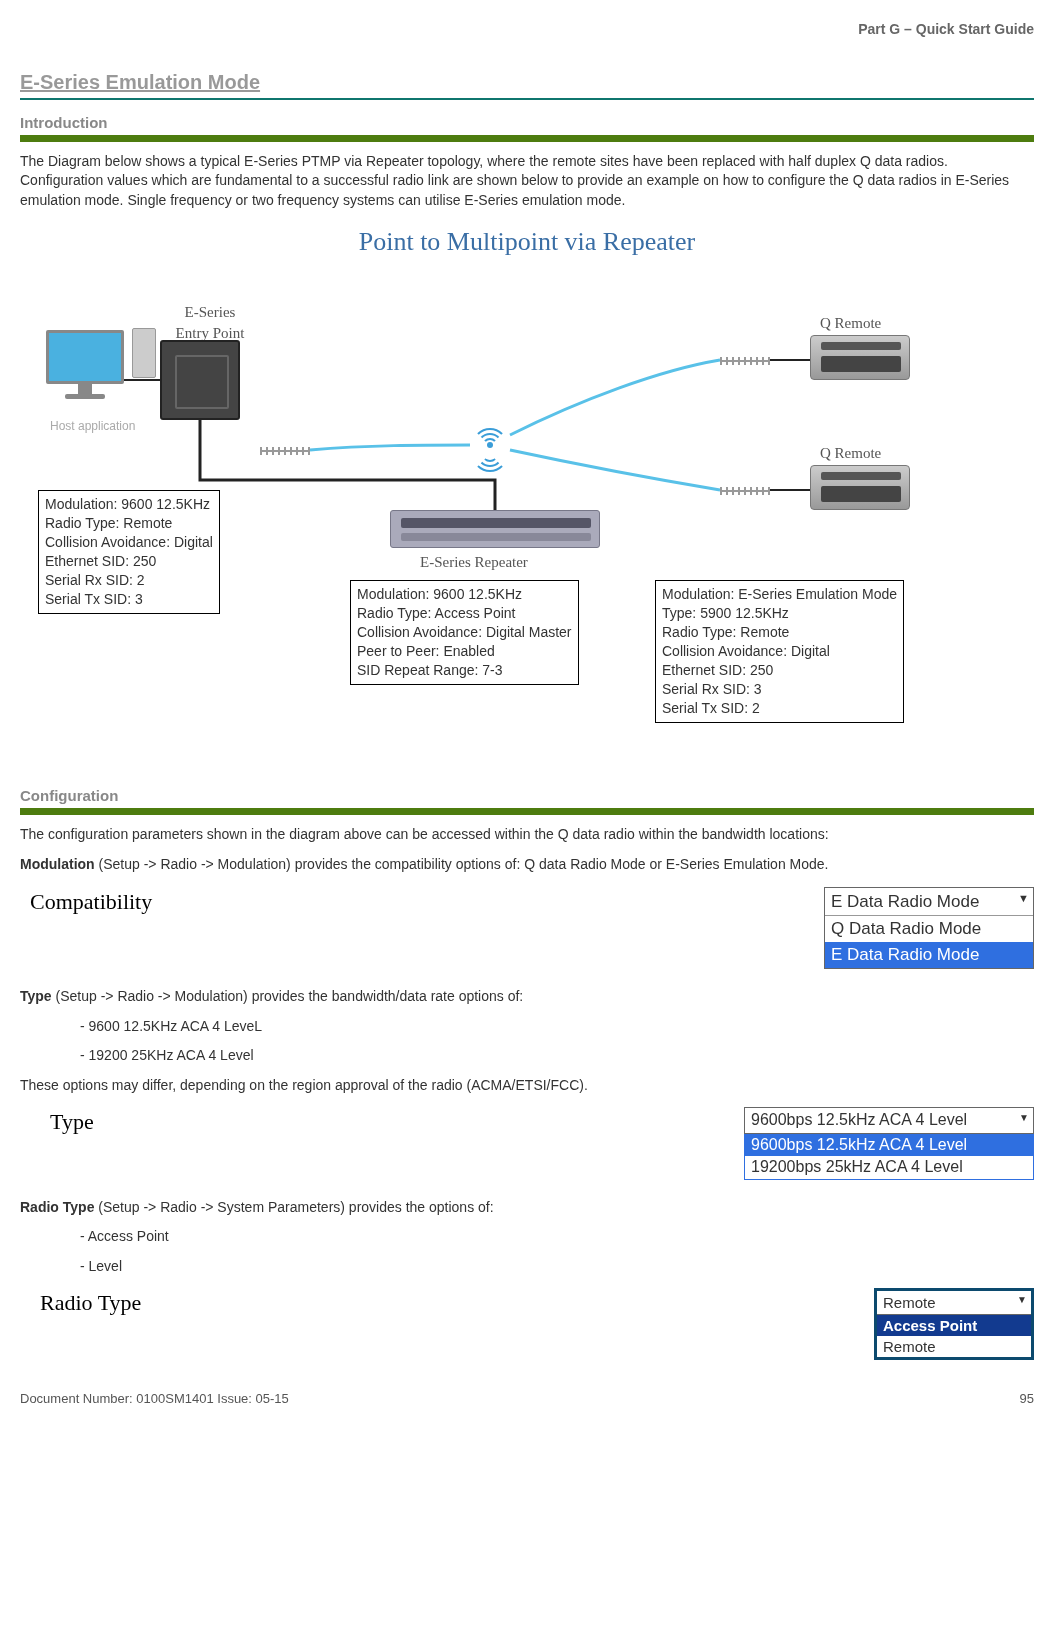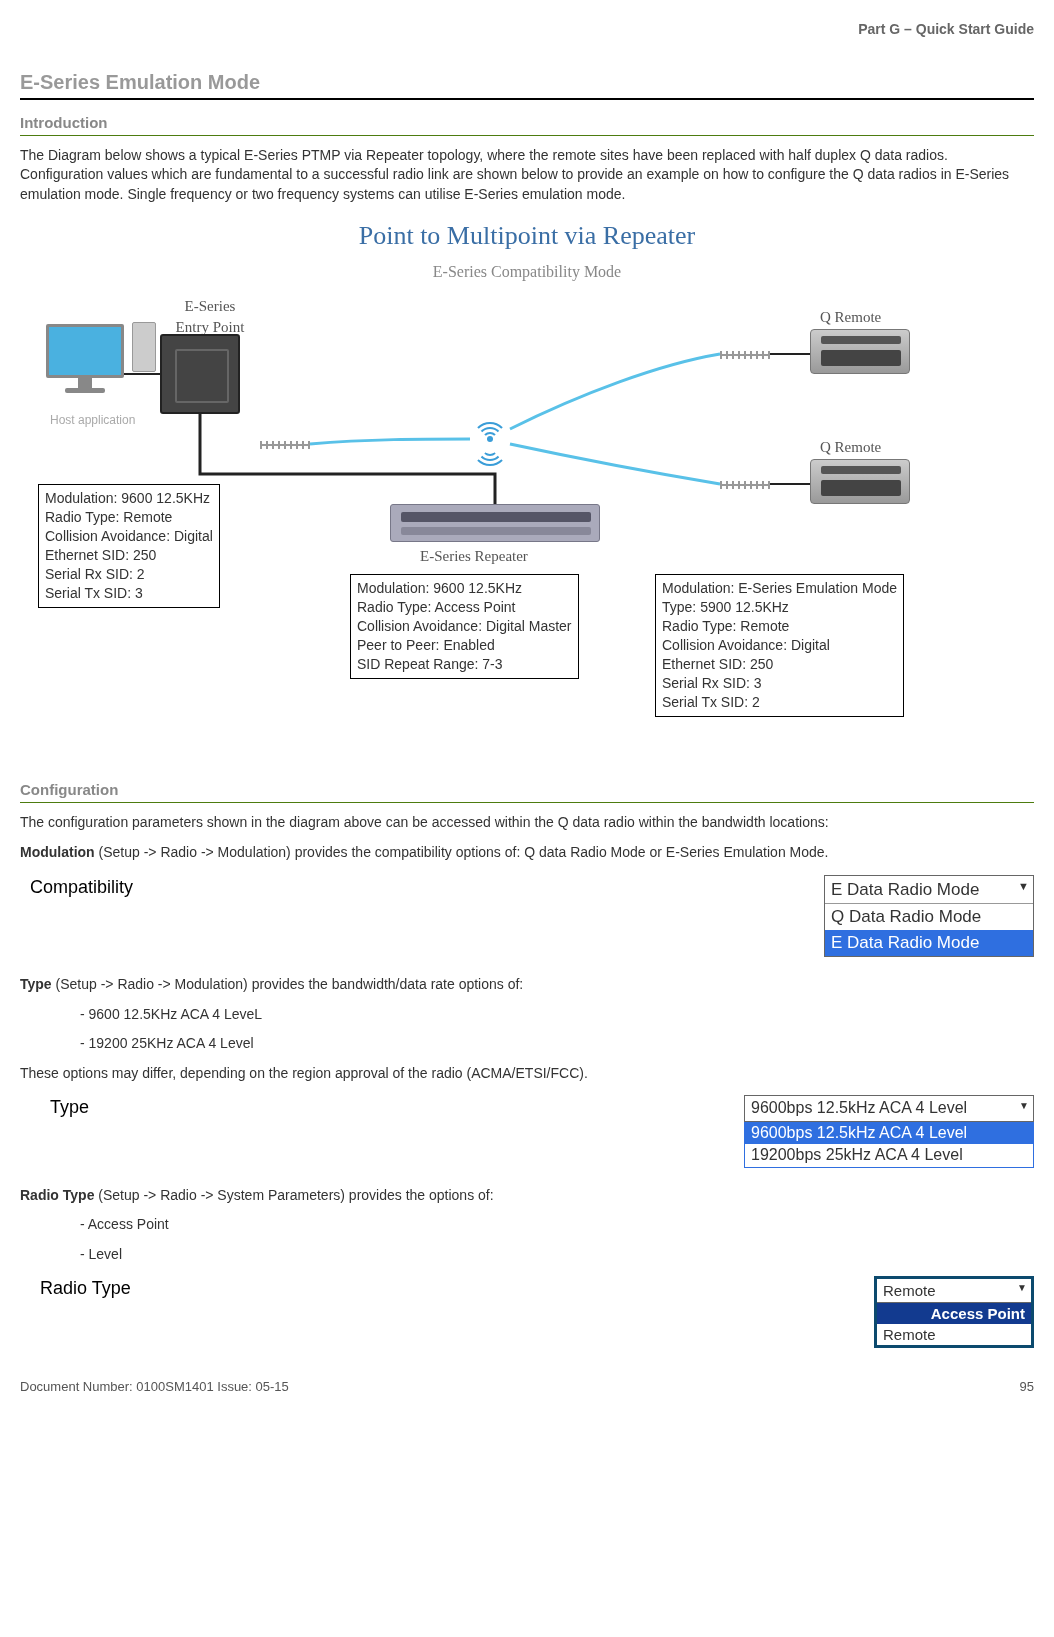--- a/index.html
+++ b/index.html
@@ -17,29 +17,30 @@
     text-align: right;
     font-weight: bold;
     color: #666;
     font-size: 14px;
     margin-bottom: 28px;
   }
   h1 {
     font-size: 20px;
     color: #999;
     font-weight: bold;
-    border-bottom: 2px solid #000000;
+    border-bottom: 2px solid #0f766e;
     padding-bottom: 2px;
     margin-bottom: 12px;
+    text-decoration: underline;
   }
   h2 {
     font-size: 15px;
     color: #888;
     font-weight: bold;
-    border-bottom: 1px solid #4d7c0f;
+    border-bottom: 7px solid #4d7c0f;
     padding-bottom: 2px;
     margin-bottom: 10px;
     margin-top: 10px;
   }
   p { margin-bottom: 10px; color: #333; font-size: 14px; }
   .indent { padding-left: 60px; }
   .diagram-wrap {
     position: relative;
     width: 100%;
     height: 555px;
@@ -99,33 +100,33 @@
     font-size: 14px;
     padding: 4px 6px;
     line-height: 1.35;
   }
   .cfg1 { left: 18px; top: 270px; }
   .cfg2 { left: 330px; top: 360px; }
   .cfg3 { left: 635px; top: 360px; }
   .compat-row, .type-row, .radio-type-row {
     display: flex; justify-content: space-between; align-items:flex-start; margin: 12px 0 18px;
   }
-  .big-label { font-size: 18px; color:#000; font-family: Liberation Sans, sans-serif; padding-left: 10px; }
+  .big-label { font-size: 22px; color:#000; font-family: Liberation Serif, serif; padding-left: 10px; }
   .dropdown-sim {
     border:1px solid #666; font-family: Arial; font-size:17px; min-width:210px;
   }
   .dropdown-sim .sel { padding:2px 22px 2px 6px; border-bottom:1px solid #999; position:relative; background:#fff; }
   .dropdown-sim .sel::after { content:"▼"; position:absolute; right:4px; top:3px; font-size:11px; }
   .dropdown-sim .opt { padding:1px 6px; background:#fff; }
   .dropdown-sim .opt.hl { background:#2f6fe0; color:#fff; }
   .dropdown-sim-small { border:3px solid #0c4a6e; font-family: Arial; font-size:15px; min-width:160px; }
   .dropdown-sim-small .sel { padding:1px 20px 1px 6px; border-bottom:1px solid #666; position:relative; background:#fff; }
   .dropdown-sim-small .sel::after { content:"▼"; position:absolute; right:4px; top:2px; font-size:10px; }
   .dropdown-sim-small .opt { padding:0 6px; background:#fff; }
-  .dropdown-sim-small .opt.hl { background:#123a8f; color:#fff; font-weight:bold;text-align:right; }
+  .dropdown-sim-small .opt.hl { background:#123a8f; color:#fff; font-weight:bold; }
   .type-dd { font-family:Arial; }
   .type-dd .sel-row { border:1px solid #666; padding:1px 22px 1px 6px; position:relative; font-size:16px; }
   .type-dd .sel-row::after { content:"▼"; position:absolute; right:4px; top:3px; font-size:10px; }
   .type-dd .opts { border:1px solid #2f6fe0; border-top:none; }
   .type-dd .opts .o { padding:0 6px; font-size:16px; }
   .type-dd .opts .o.hl { background:#2f6fe0; color:#fff; }
   .footer {
     display:flex; justify-content:space-between; font-size:13px; color:#555; margin-top:30px;
   }
   b { font-weight:bold; }
@@ -135,21 +136,20 @@
 
 <div class="header-right">Part G – Quick Start Guide</div>
 
 <h1>E-Series Emulation Mode</h1>
 
 <h2>Introduction</h2>
 <p>The Diagram below shows a typical E-Series PTMP via Repeater topology, where the remote sites have been replaced with half duplex Q data radios. Configuration values which are fundamental to a successful radio link are shown below to provide an example on how to configure the Q data radios in E-Series emulation mode. Single frequency or two frequency systems can utilise E-Series emulation mode.</p>
 
 <div class="diagram-wrap">
   <div class="diagram-title">Point to Multipoint via Repeater</div>
-  <div class="diagram-subtitle">E-Series Compatibility Mode</div>
 
   <svg class="wires">
     <path d="M100 160 L140 160" stroke="#222" stroke-width="2" fill="none"></path>
     <path d="M180 200 L180 260 L475 260 L475 290" stroke="#222" stroke-width="3" fill="none"></path>
     <path d="M290 230 C 350 225, 400 225, 450 225" stroke="#59c1e8" stroke-width="3" fill="none"></path>
     <path d="M490 215 C 560 180, 640 150, 700 140" stroke="#59c1e8" stroke-width="3" fill="none"></path>
     <path d="M490 230 C 560 245, 640 260, 700 270" stroke="#59c1e8" stroke-width="3" fill="none"></path>
     <path d="M750 140 L790 140" stroke="#222" stroke-width="2" fill="none"></path>
     <path d="M750 270 L790 270" stroke="#222" stroke-width="2" fill="none"></path>
   </svg>

